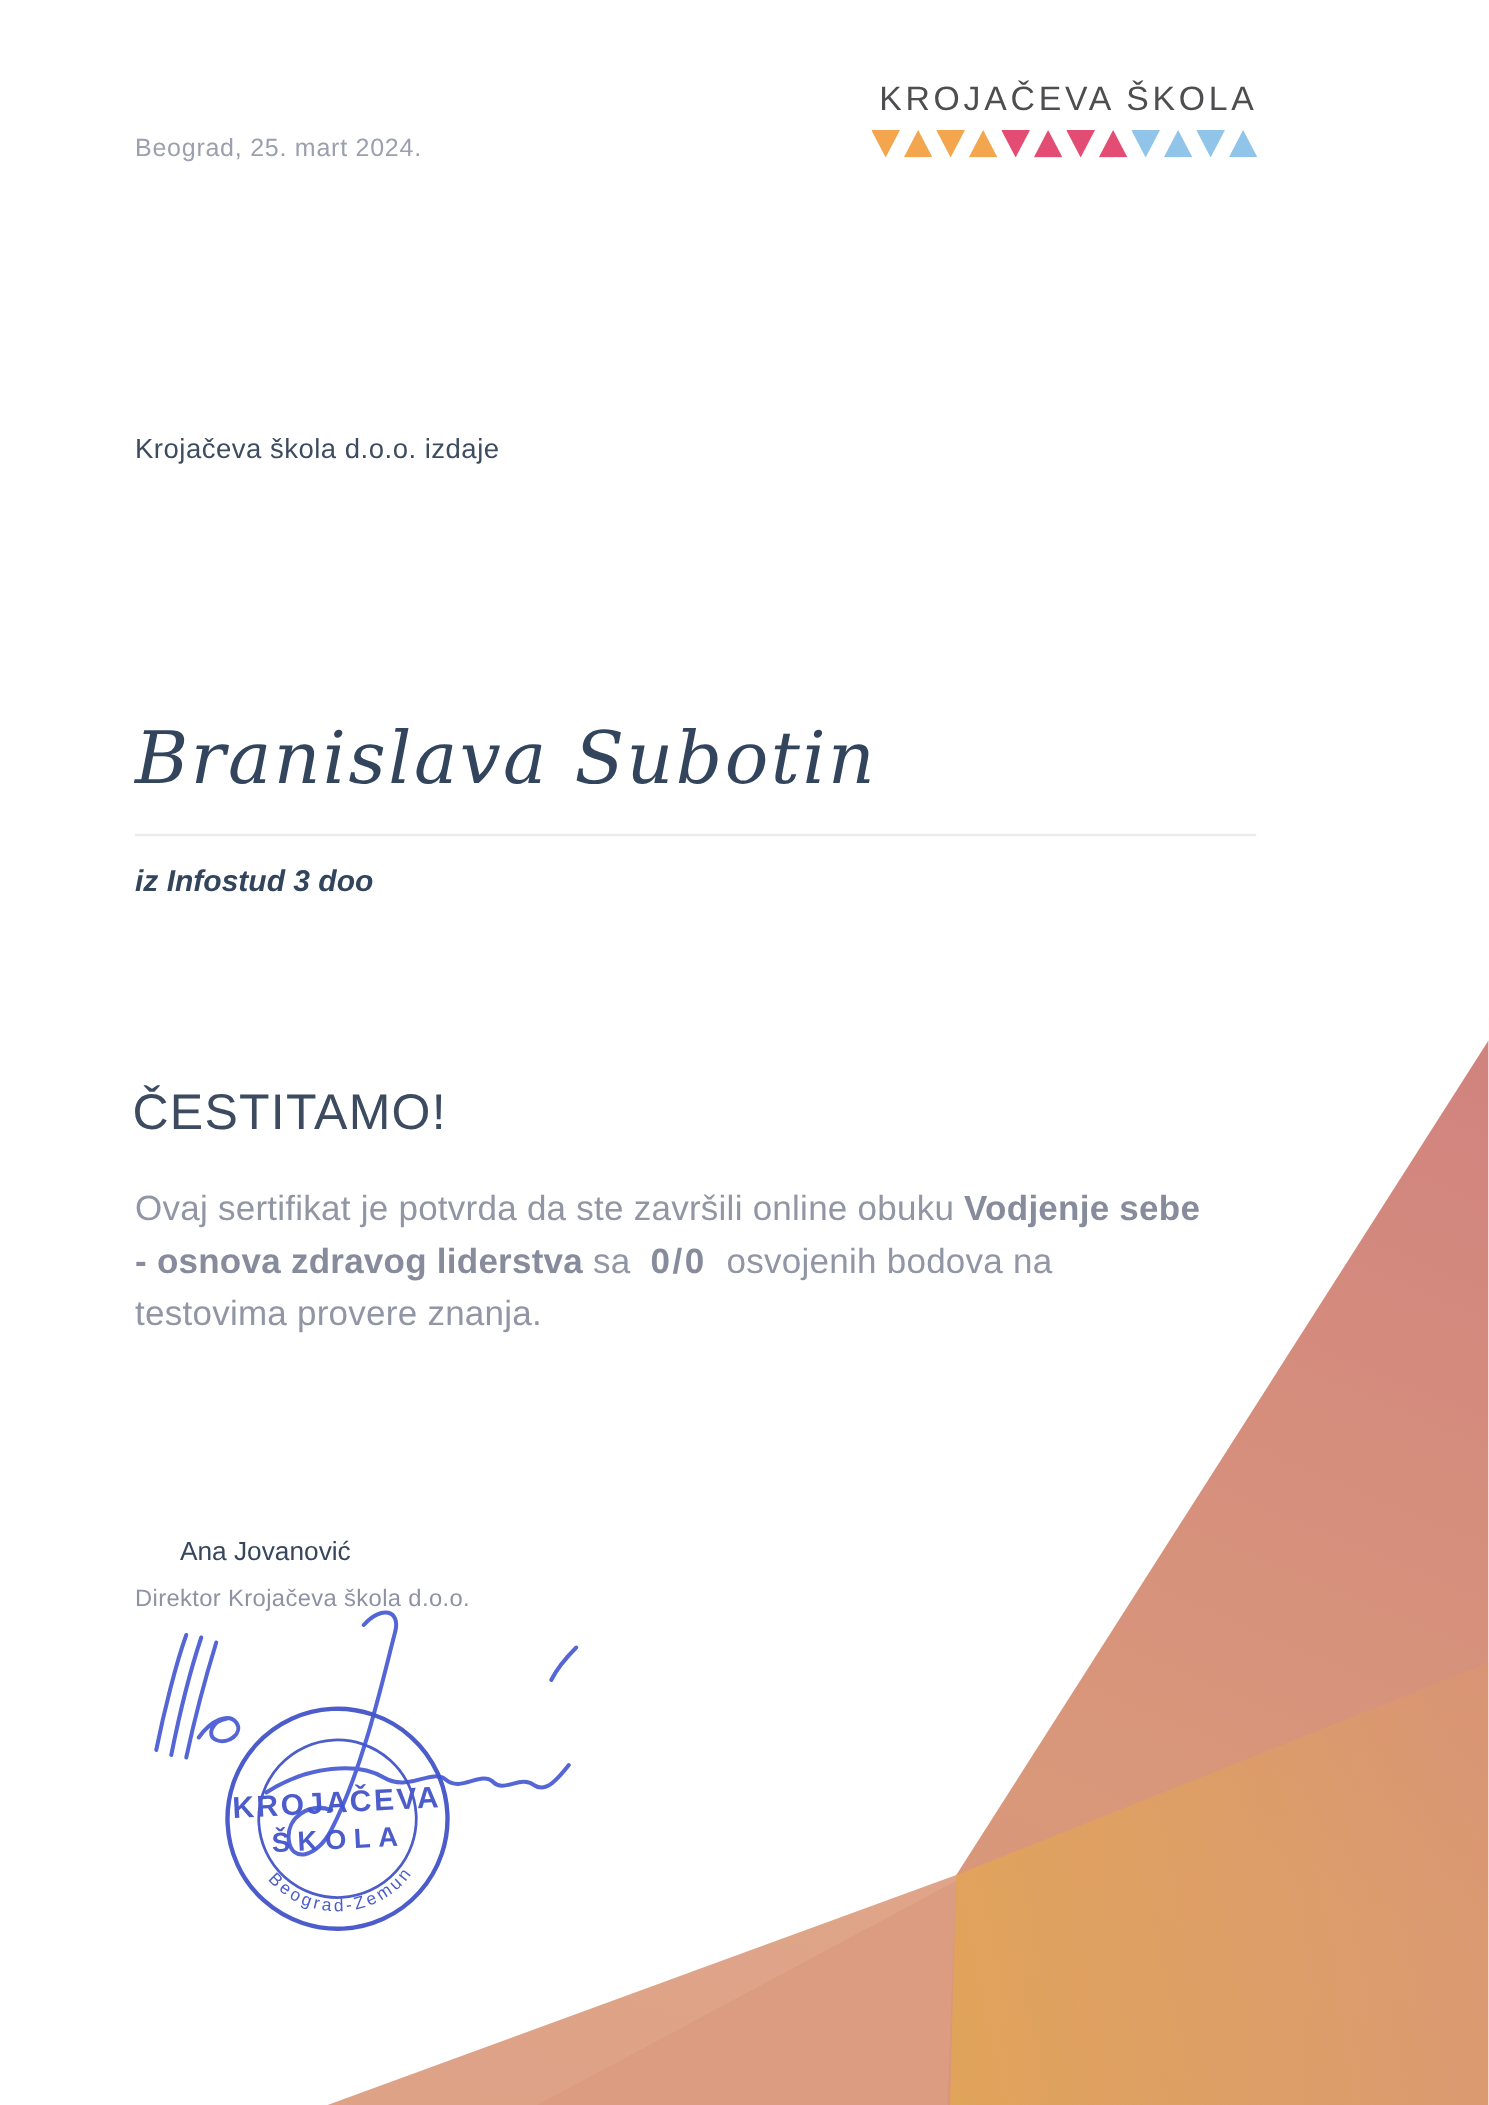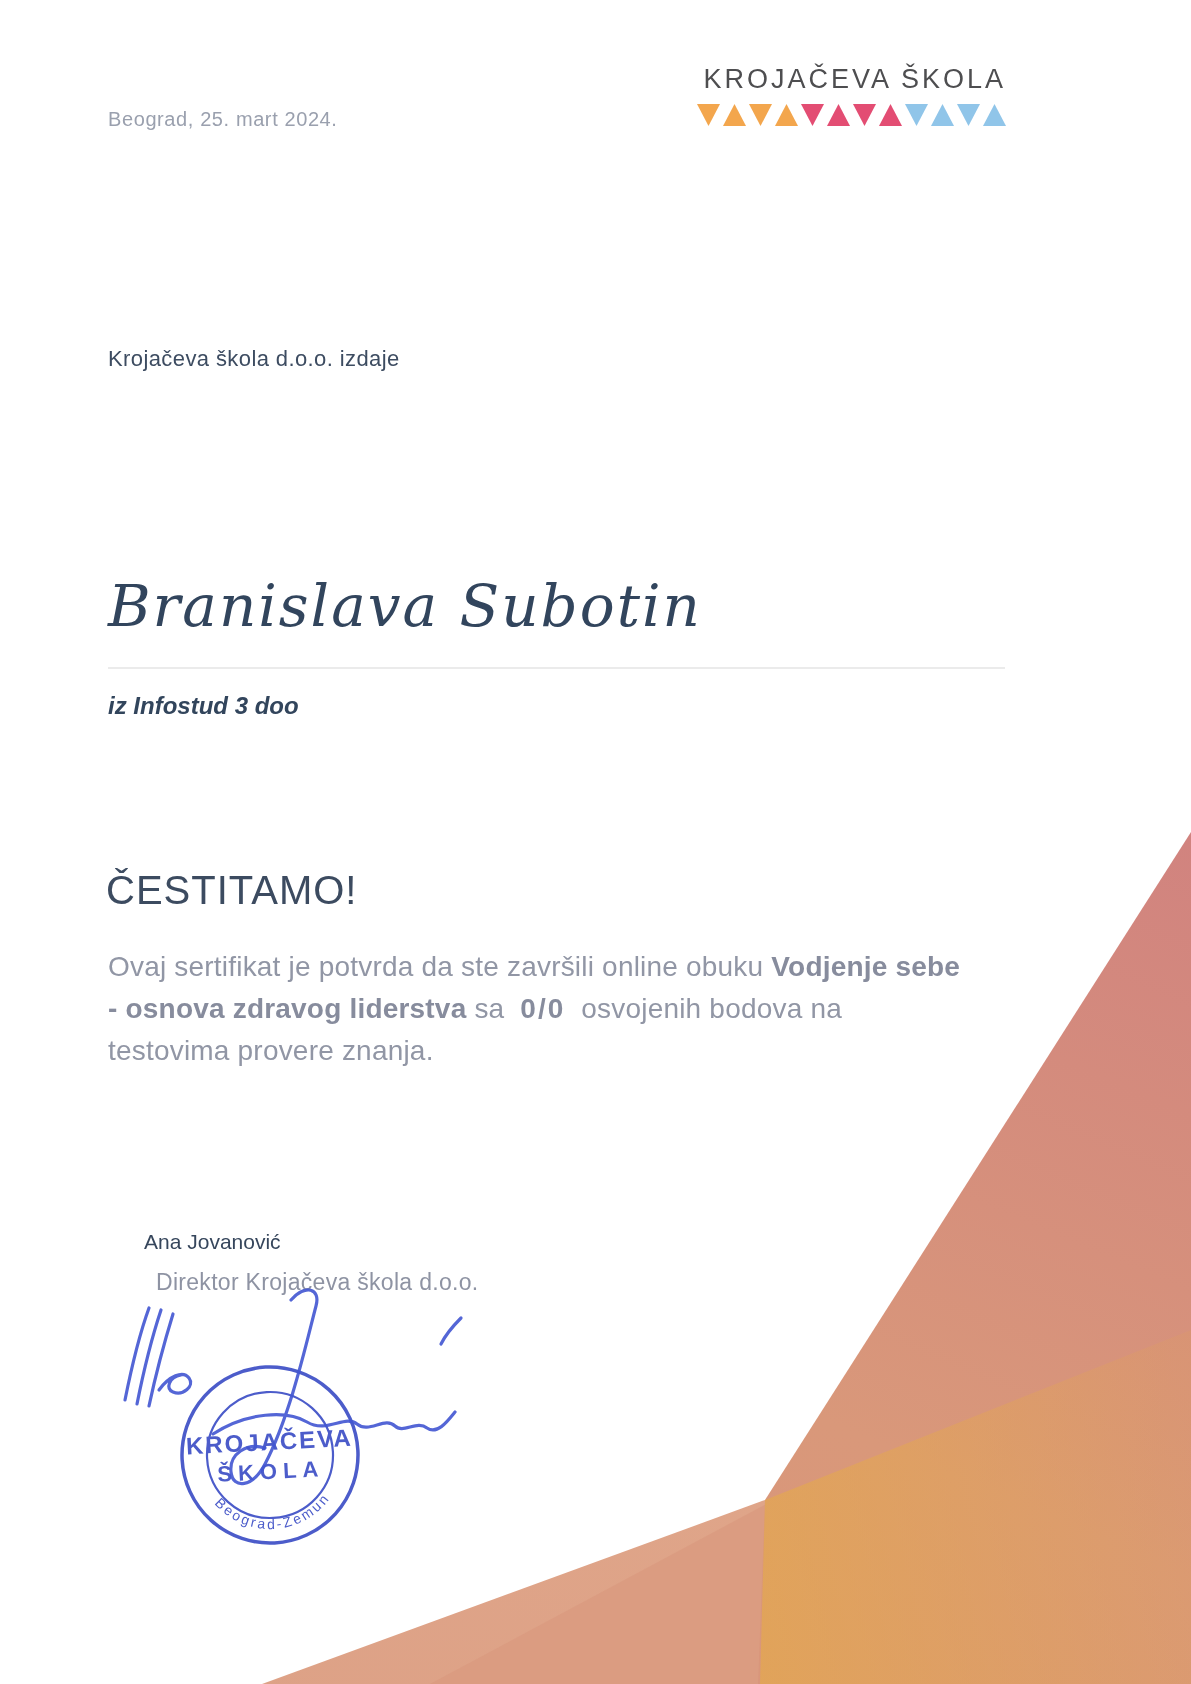--- a/index.html
+++ b/index.html
@@ -83,21 +83,21 @@
   }
   .body-text b{color:#878c9d;font-weight:700;}
   .score{padding:0 8px;letter-spacing:2px;}
   
   .signer-name{
     position:absolute;left:108px;top:1230px;
     font-size:21px;font-weight:500;color:#36465c;margin-left:36px;
   }
   .signer-title{
     position:absolute;left:108px;top:1269px;
-    font-size:23px;color:#8e93a3;letter-spacing:.3px;margin-left:48px;
+    font-size:19px;color:#8e93a3;letter-spacing:.3px;
   }
   .sig-stamp{position:absolute;left:95px;top:1282px;}
 </style>
 </head>
 <body>
 
 <div class="page">
 
   <div class="decor">
     <div class="tri-light-a"></div>

